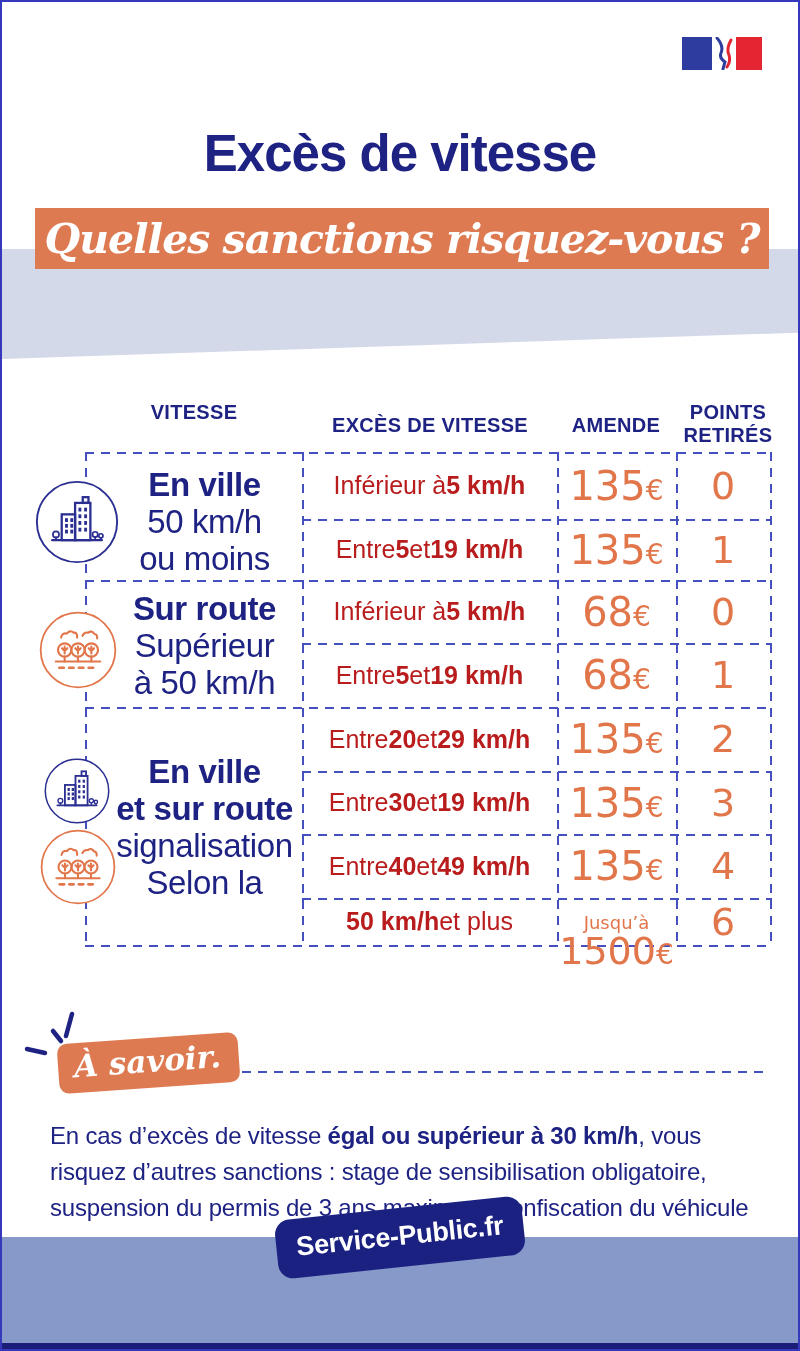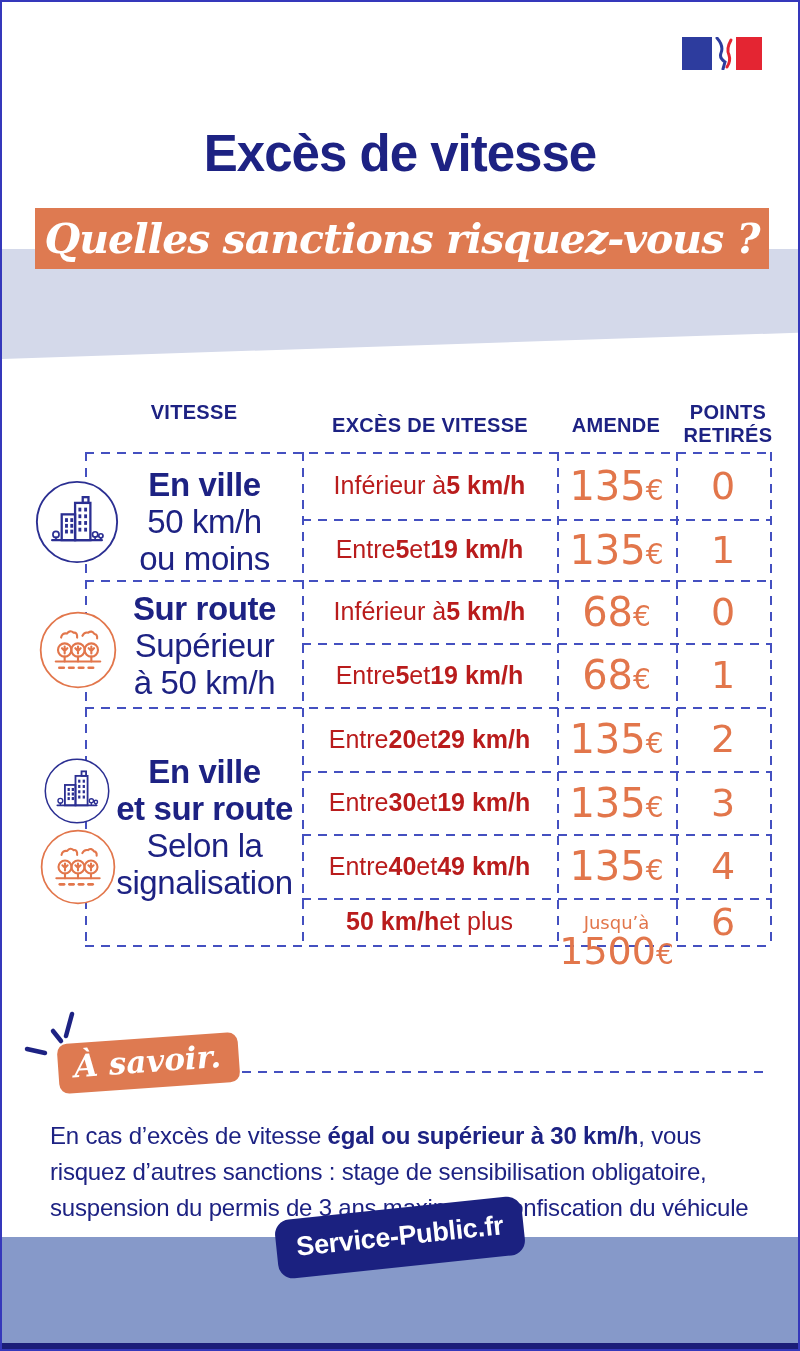--- a/index.html
+++ b/index.html
@@ -210,22 +210,22 @@
     <div>ou moins</div>
   </div>
   <div class="group g2">
     <div class="bold">Sur route</div>
     <div>Supérieur</div>
     <div>à 50 km/h</div>
   </div>
   <div class="group g3">
     <div class="bold">En ville</div>
     <div class="bold">et sur route</div>
+    <div>signalisation</div>
     <div>Selon la</div>
-    <div>signalisation</div>
   </div>
 
   <div class="cell exces r0">
       <span>Inférieur à </span>
       <b>5 km/h</b>
       <span></span>
       <b></b>
     </div>
   <div class="cell amende r0">
       <span class="amount"><span>135</span><span class="euro">€</span></span>

